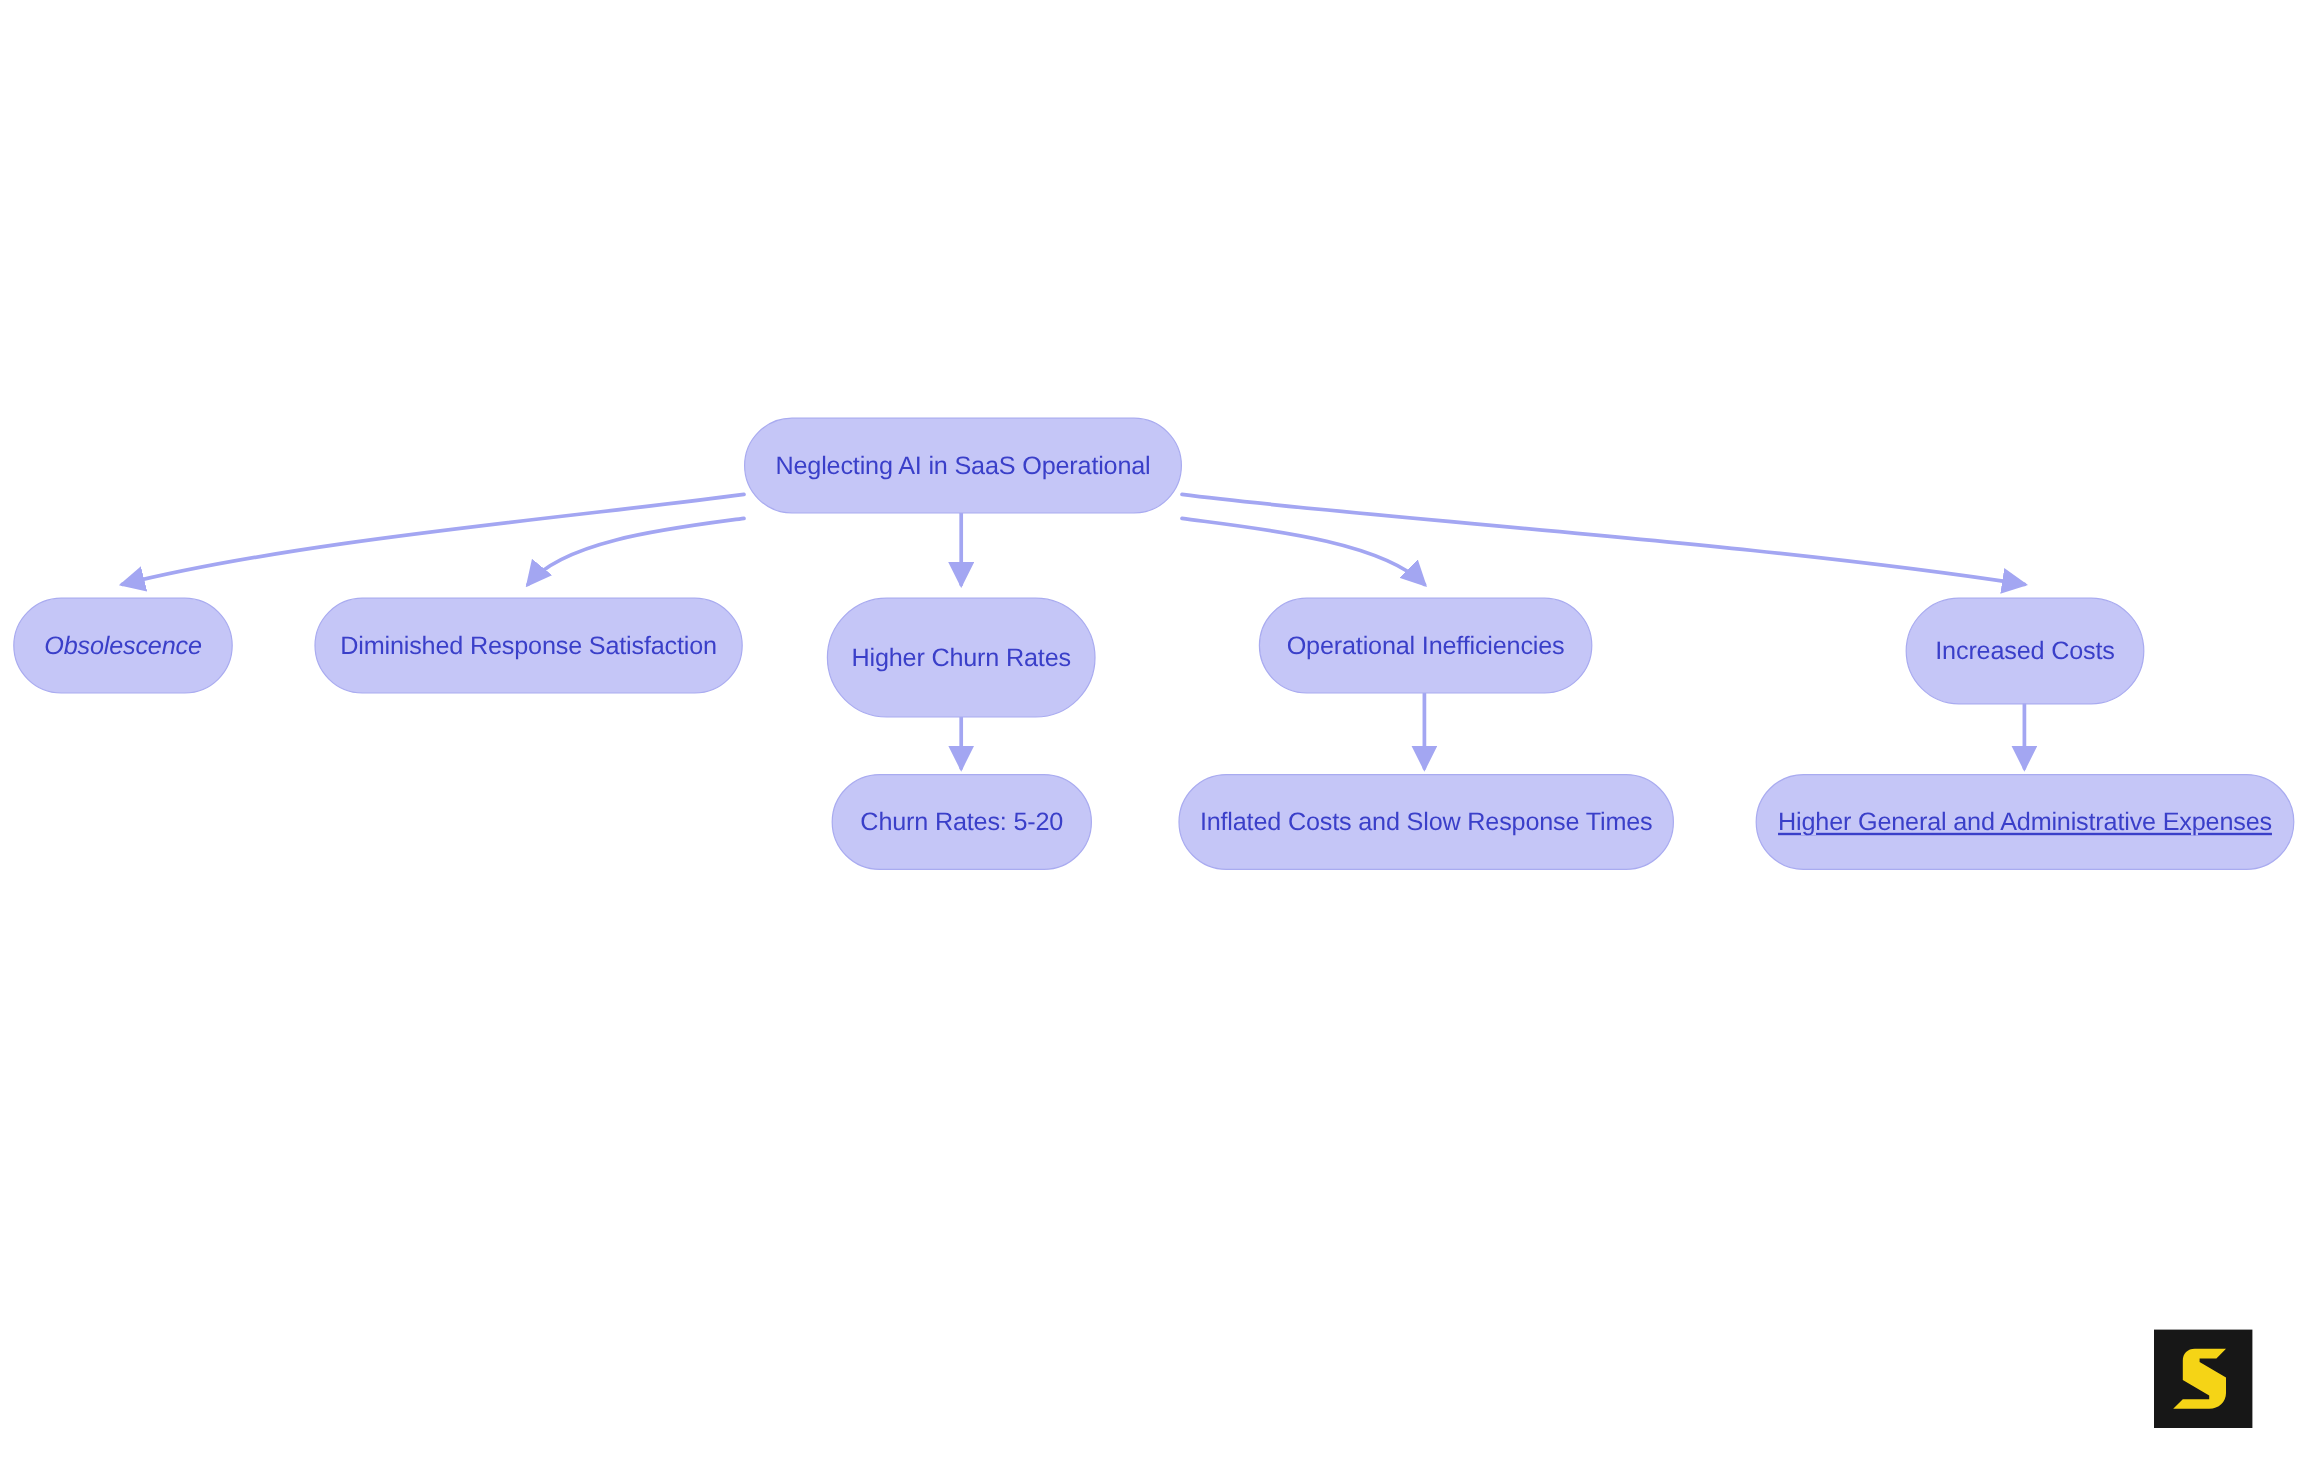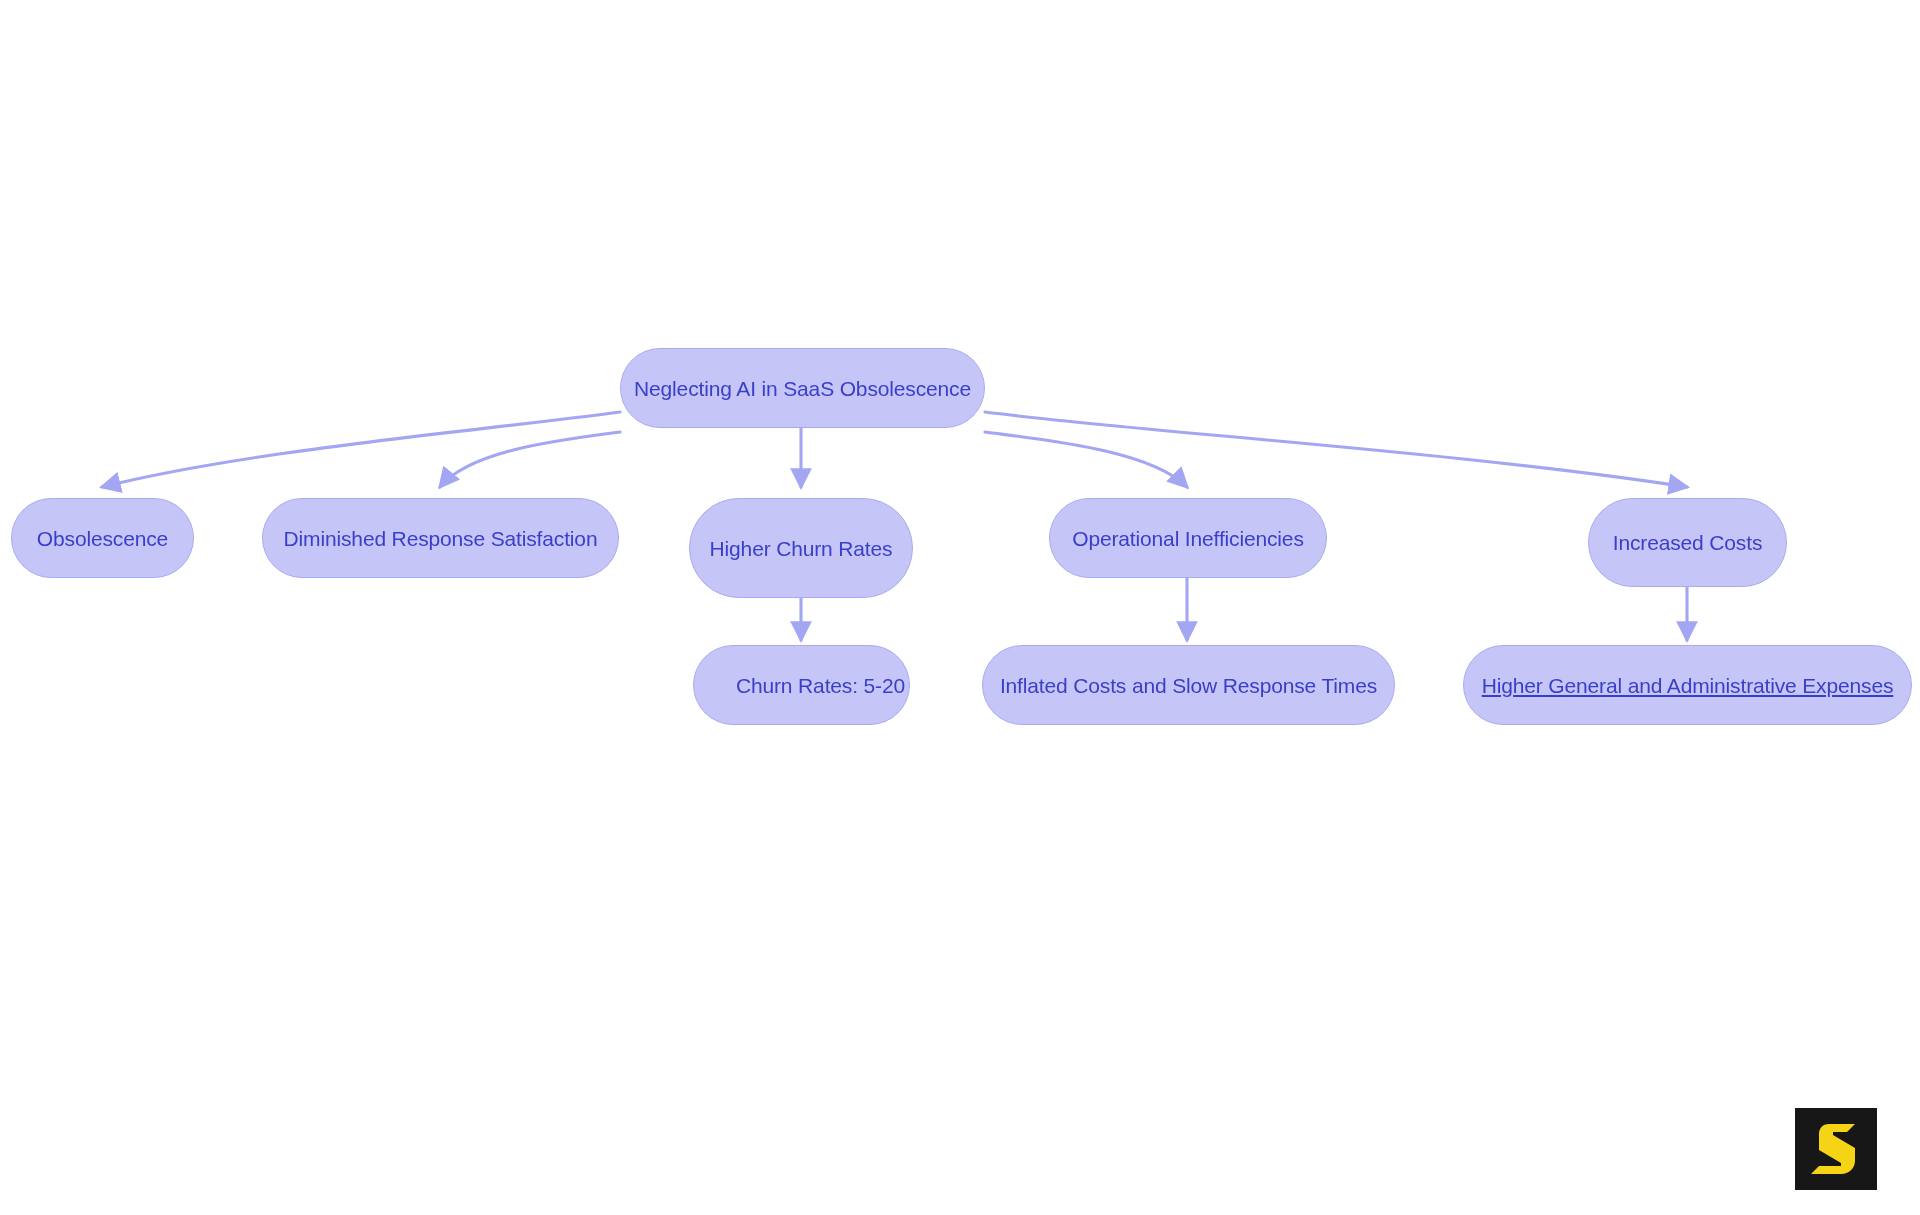--- a/index.html
+++ b/index.html
@@ -86,44 +86,44 @@
 
       <path d="M 801 578 L 801 640" marker-end="url(#arrow)"></path>
 
       <path d="M 1187 578 L 1187 640" marker-end="url(#arrow)"></path>
 
       <path d="M 1687 578 L 1687 640" marker-end="url(#arrow)"></path>
     </g>
   </svg>
 
   <div class="node" style="left:620px; top:348px; width:365px; height:80px;">
-    <span class="node-label">Neglecting AI in SaaS Obsolescence</span>
+    <span class="node-label">Neglecting AI in SaaS Operational</span>
   </div>
 
-  <div class="node" style="left:11px; top:498px; width:183px; height:80px;">
+  <div class="node" style="left:11px; top:498px; width:183px; height:80px;font-style:italic;">
     <span class="node-label">Obsolescence</span>
   </div>
 
   <div class="node" style="left:262px; top:498px; width:357px; height:80px;">
     <span class="node-label">Diminished Response Satisfaction</span>
   </div>
 
   <div class="node" style="left:689px; top:498px; width:224px; height:100px;">
     <span class="node-label">Higher Churn Rates</span>
   </div>
 
   <div class="node" style="left:1049px; top:498px; width:278px; height:80px;">
     <span class="node-label">Operational Inefficiencies</span>
   </div>
 
   <div class="node" style="left:1588px; top:498px; width:199px; height:89px;">
     <span class="node-label">Increased Costs</span>
   </div>
 
-  <div class="node" style="left:693px; top:645px; width:217px; height:80px;justify-content:flex-end;">
+  <div class="node" style="left:693px; top:645px; width:217px; height:80px;">
     <span class="node-label">Churn Rates: 5-20</span>
   </div>
 
   <div class="node" style="left:982px; top:645px; width:413px; height:80px;">
     <span class="node-label">Inflated Costs and Slow Response Times</span>
   </div>
 
   <div class="node" style="left:1463px; top:645px; width:449px; height:80px;text-decoration:underline;">
     <span class="node-label">Higher General and Administrative Expenses</span>
   </div>

